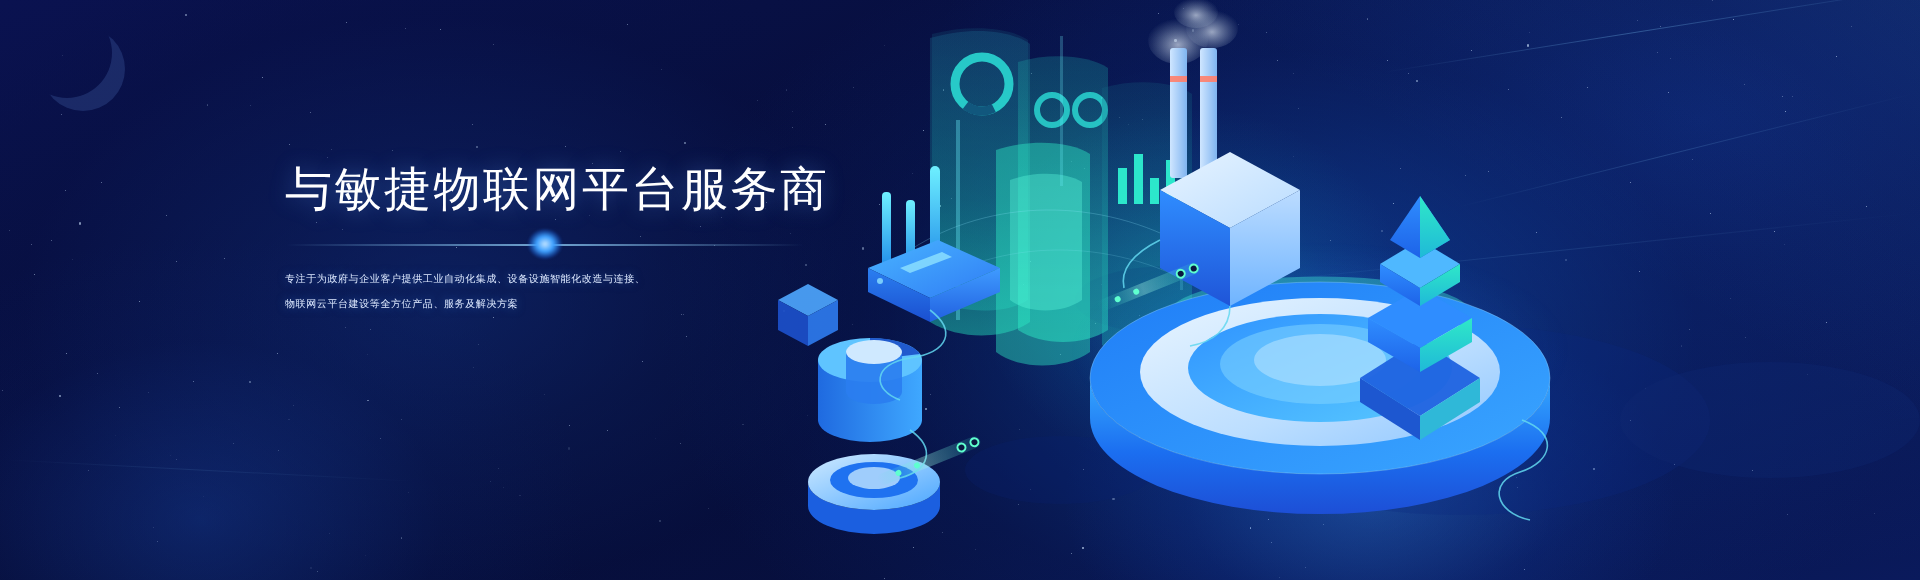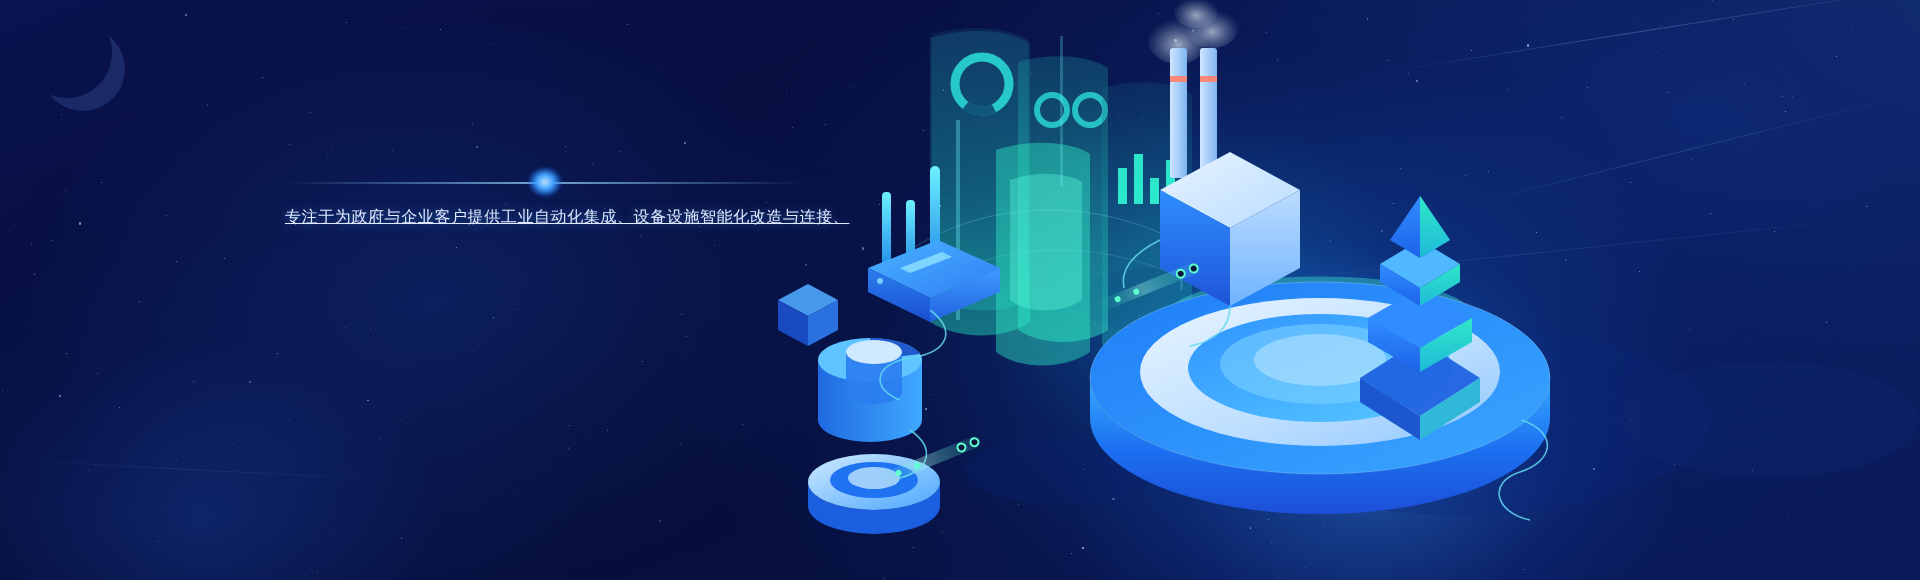--- a/index.html
+++ b/index.html
@@ -33,22 +33,22 @@
   .copy{ position:absolute; left:285px; top:158px; width:640px; z-index:30; }
   .headline{ color:#ffffff; font-size:47px; line-height:62px; letter-spacing:2.5px;
     font-weight:400; text-shadow:0 0 22px rgba(90,160,255,.45); white-space:nowrap; }
   .headline .l2{ display:block; }
   .divider{ position:relative; width:520px; height:14px; margin:18px 0 14px 0; }
   .divider .bar{ position:absolute; left:0; top:6px; width:520px; height:1.5px;
     background:linear-gradient(90deg, rgba(120,200,255,0) 0%, rgba(150,215,255,.75) 50%, rgba(120,200,255,0) 100%); }
   .divider .dot{ position:absolute; left:243px; top:-9px; width:34px; height:30px; border-radius:50%;
     background:radial-gradient(ellipse at center, #bfe2ff 0%, #3ea0ff 35%, rgba(30,110,230,0.35) 62%, rgba(0,0,0,0) 78%);
     filter:blur(1px); }
-  .subline{ color:#dfeaff; font-size:16px; line-height:25px; letter-spacing:.6px;
-    text-shadow:0 0 10px rgba(70,140,240,.5); white-space:nowrap;text-decoration:underline; }
+  .subline{ color:#dfeaff; font-size:10px; line-height:25px; letter-spacing:.6px;
+    text-shadow:0 0 10px rgba(70,140,240,.5); white-space:nowrap; }
 
   
   .art{ position:absolute; left:760px; top:0; width:1160px; height:580px; z-index:20; }
   .art svg{ display:block; }
 
   .floor-glow{ position:absolute; left:1060px; top:300px; width:620px; height:400px;
     background:radial-gradient(ellipse at center, rgba(60,150,255,0.30) 0%, rgba(25,80,200,0.14) 42%, rgba(0,0,0,0) 70%);
     z-index:15; pointer-events:none; }
   .tower-glow{ position:absolute; left:980px; top:110px; width:420px; height:360px;
     background:radial-gradient(ellipse at center, rgba(40,230,220,0.22) 0%, rgba(20,140,190,0.10) 45%, rgba(0,0,0,0) 72%);
@@ -583,21 +583,23 @@
       <g opacity=".9">
         <path d="M18 300 L48 284 L78 300 L48 316 Z" fill="#4fa8ff"></path>
         <path d="M18 300 L48 316 L48 346 L18 330 Z" fill="#1d52cc"></path>
         <path d="M78 300 L48 316 L48 346 L78 330 Z" fill="#2f7df0"></path>
       </g>
     </svg>
   </div>
 
   <div class="copy">
     <div class="headline">
+      <span class="l2">与敏捷物联网平台服务商</span>
     </div>
     <div class="divider">
       <div class="bar"></div>
       <div class="dot"></div>
     </div>
     <div class="subline">专注于为政府与企业客户提供工业自动化集成、设备设施智能化改造与连接、</div>
+    <div class="subline">物联网云平台建设等全方位产品、服务及解决方案</div>
   </div>
 
 </div>
 
 </body></html>

